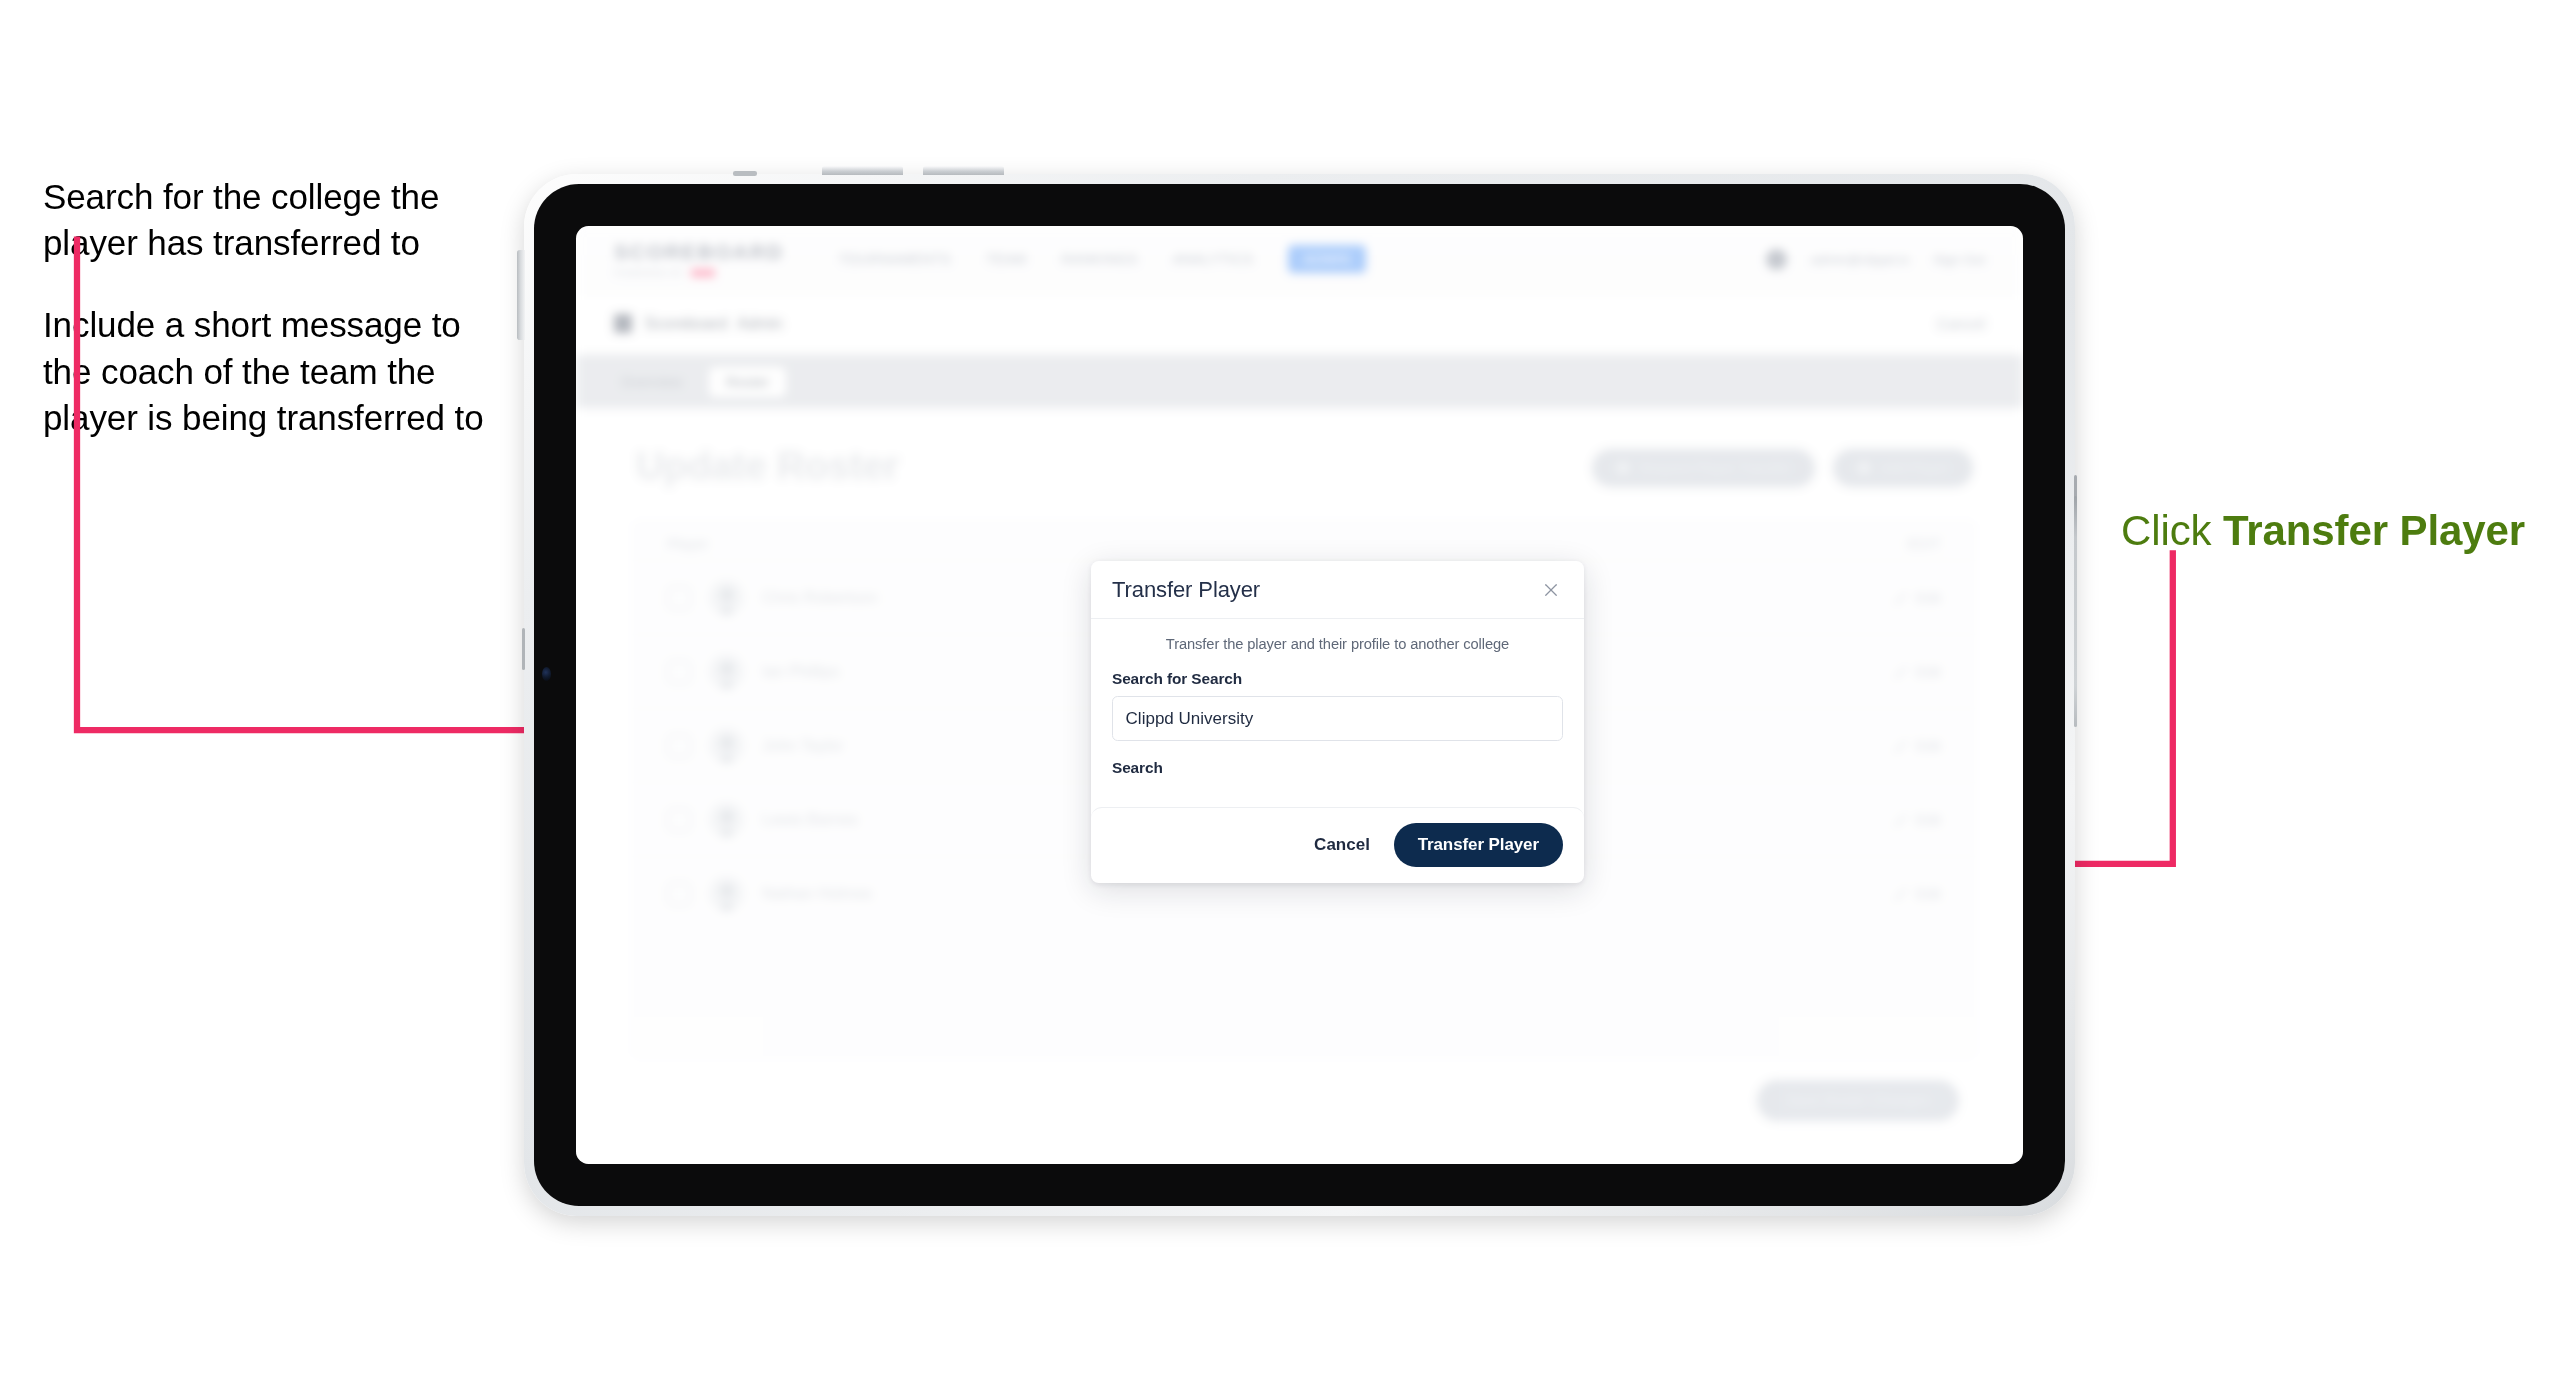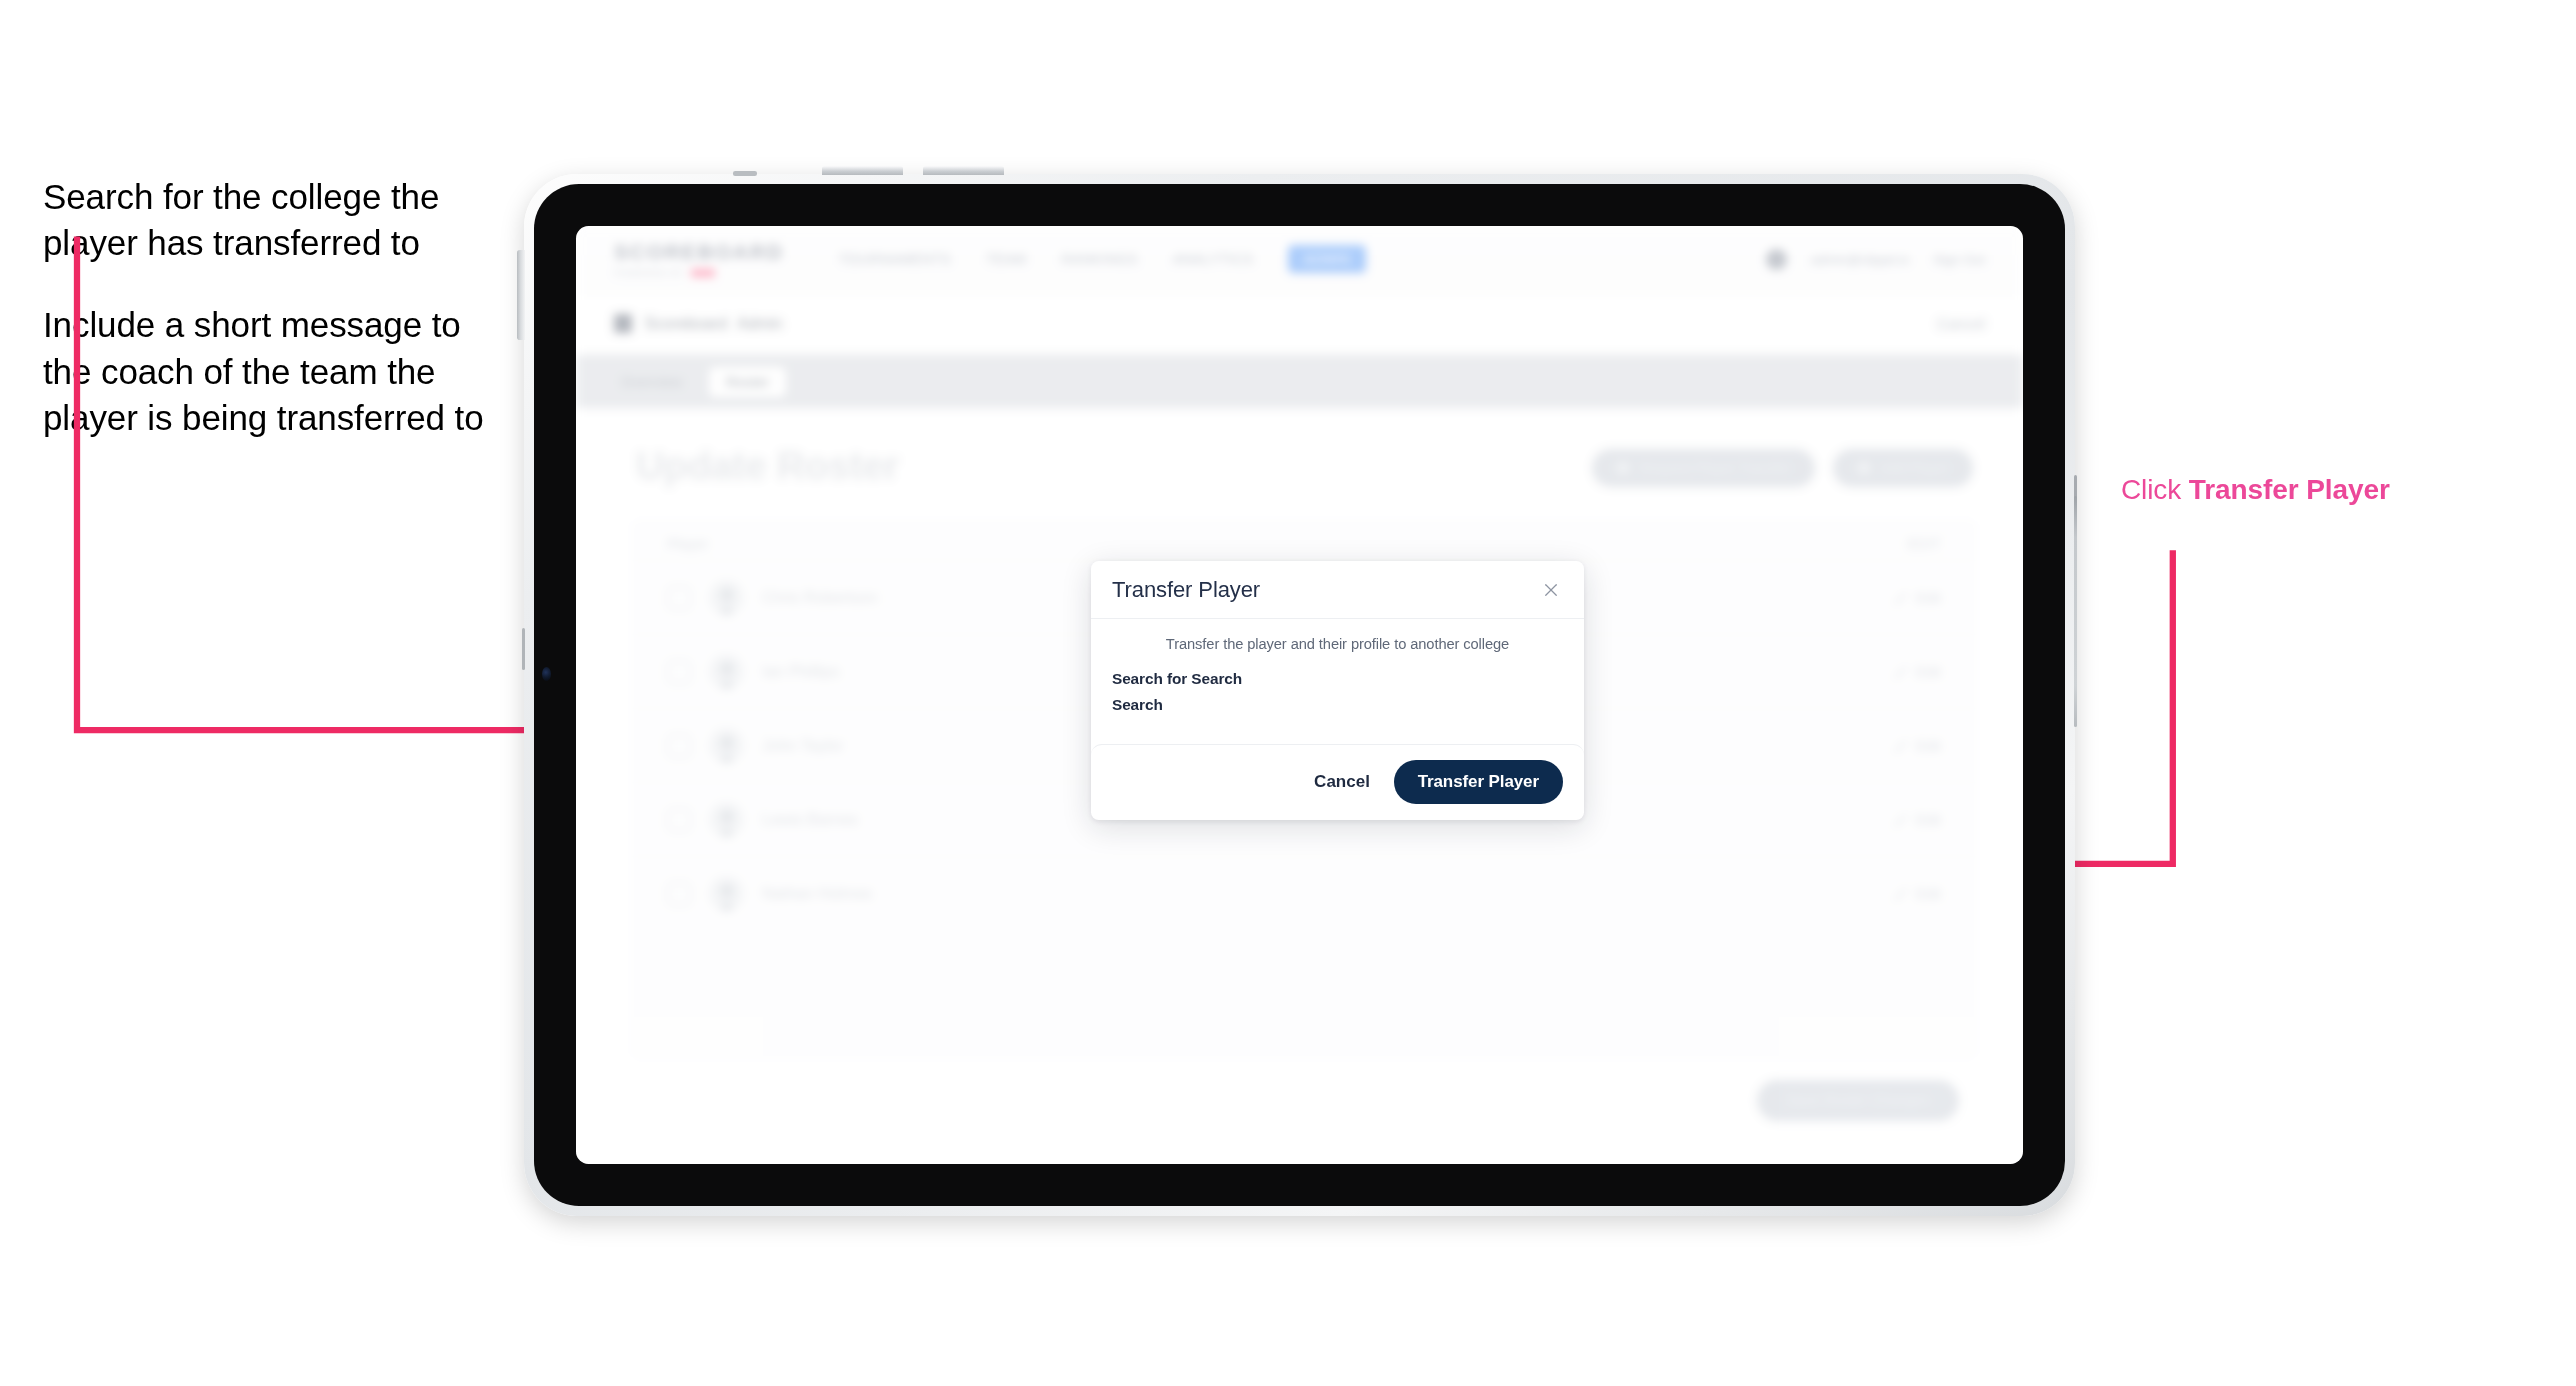--- a/index.html
+++ b/index.html
@@ -30,24 +30,24 @@
     color: #000000;
     font-family: "Liberation Sans", sans-serif;
     letter-spacing: -0.1px;
   }
   .annot-left .para { margin-bottom: 36px; }
   .annot-left .para:last-child { margin-bottom: 0; }
 
   .annot-right {
     position: absolute;
     left: 2121px;
-    top: 472px;
-    font-size: 28px;
+    top: 504px;
+    font-size: 42px;
     line-height: 1.3;
-    color: #ec4899;
+    color: #4d7c0f;
     white-space: nowrap;
     letter-spacing: -0.1px;
   }
   .annot-right b { font-weight: 700; }
 
   
   .arrow-svg {
     position: absolute;
     left: 0; top: 0;
     width: 2576px;
@@ -496,20 +496,21 @@
                 <line x1="5" y1="5" x2="19" y2="19"></line>
                   <line x1="19" y1="5" x2="5" y2="19"></line>
               </svg>
             </div>
           </div>
 
           <div class="modal-body">
             <div class="modal-desc">Transfer the player and their profile to another college</div>
 
             <div class="field-label">Search for Search</div>
+            <div class="text-input" placeholder="Search for College">Clippd University</div>
 
             <div class="field-label">Search</div>
           </div>
 
           <div class="modal-footer">
             <button class="btn-cancel">Cancel</button>
             <button class="btn-primary">Transfer Player</button>
           </div>
 
         </div>

